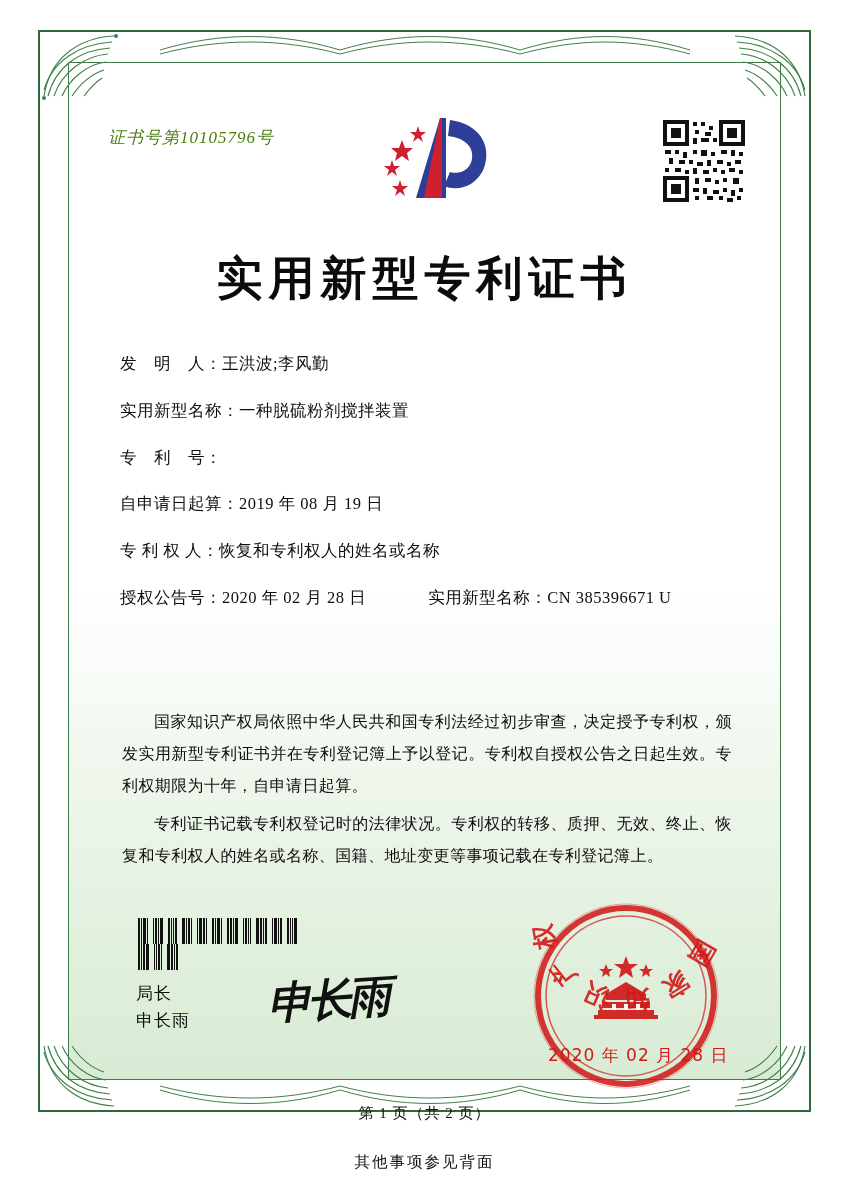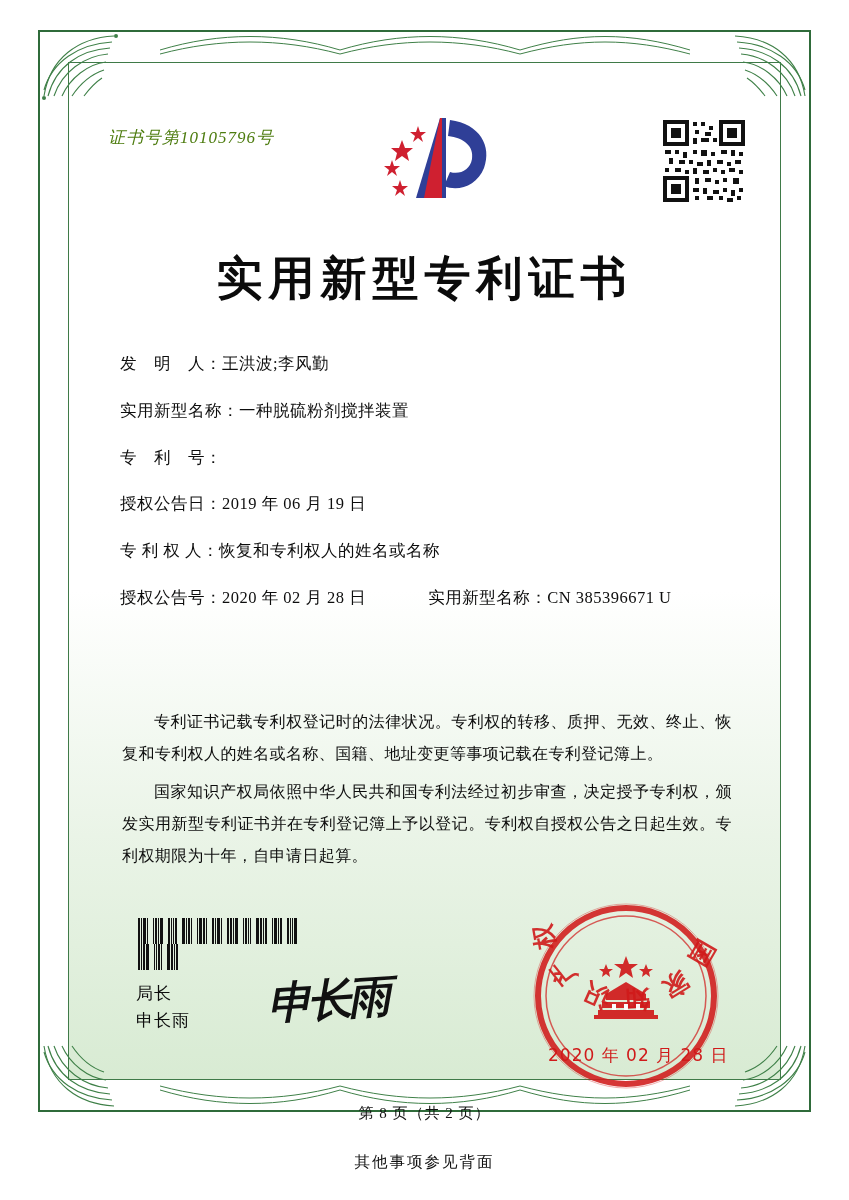--- a/index.html
+++ b/index.html
@@ -410,39 +410,39 @@
       <span class="fvalue">王洪波;李风勤</span>
     </div>
     <div class="frow">
       <span class="flabel">实用新型名称：</span>
       <span class="fvalue">一种脱硫粉剂搅拌装置</span>
     </div>
     <div class="frow">
       <span class="flabel">专　利　号：</span>
     </div>
     <div class="frow">
-      <span class="flabel">授权公告日：</span>
-      <span class="fvalue">2019 年 06 月 19 日</span>
+      <span class="flabel">自申请日起算：</span>
+      <span class="fvalue">2019 年 08 月 19 日</span>
     </div>
     <div class="frow">
       <span class="flabel">专 利 权 人：</span>
       <span class="fvalue">恢复和专利权人的姓名或名称</span>
     </div>
     <div class="frow pair">
       <span class="flabel">授权公告号：</span>
       <span class="fvalue">2020 年 02 月 28 日</span>
       <span class="spacer"></span>
       <span class="flabel">实用新型名称：</span>
       <span class="fvalue">CN 385396671 U</span>
     </div>
   </div>
 
   <div class="body-text">
+    <p>国家知识产权局依照中华人民共和国专利法经过初步审查，决定授予专利权，颁发实用新型专利证书并在专利登记簿上予以登记。专利权自授权公告之日起生效。专利权期限为十年，自申请日起算。</p>
     <p>专利证书记载专利权登记时的法律状况。专利权的转移、质押、无效、终止、恢复和专利权人的姓名或名称、国籍、地址变更等事项记载在专利登记簿上。</p>
-    <p>国家知识产权局依照中华人民共和国专利法经过初步审查，决定授予专利权，颁发实用新型专利证书并在专利登记簿上予以登记。专利权自授权公告之日起生效。专利权期限为十年，自申请日起算。</p>
   </div>
 
   <div class="barcode">
     <span style="width:2px"></span><span style="width:1px"></span><span style="width:3px"></span><span style="width:1px"></span>
     <span style="width:1px"></span><span style="width:2px"></span><span style="width:1px"></span><span style="width:3px"></span>
     <span style="width:2px"></span><span style="width:1px"></span><span style="width:1px"></span><span style="width:2px"></span>
     <span style="width:3px"></span><span style="width:1px"></span><span style="width:2px"></span><span style="width:1px"></span>
     <span style="width:1px"></span><span style="width:3px"></span><span style="width:2px"></span><span style="width:1px"></span>
     <span style="width:2px"></span><span style="width:1px"></span><span style="width:3px"></span><span style="width:1px"></span>
     <span style="width:2px"></span><span style="width:2px"></span><span style="width:1px"></span><span style="width:3px"></span>
@@ -483,16 +483,16 @@
         <polygon points="98,58 101,66 110,66 103,71 105,80 98,75 91,80 93,71 86,66 95,66"></polygon>
         <polygon points="78,66 80,71 85,71 81,74 82,79 78,76 74,79 75,74 71,71 76,71"></polygon>
         <polygon points="118,66 120,71 125,71 121,74 122,79 118,76 114,79 115,74 111,71 116,71"></polygon>
         <rect x="66" y="117" width="64" height="4"></rect>
       </g>
       <circle cx="98" cy="98" r="92" fill="none" stroke="#d01a1a" stroke-width="1" opacity="0.35"></circle>
     </svg>
   </div>
   <div class="seal-date">2020 年 02 月 28 日</div>
 
-  <div class="page-num">第 8 页（共 2 页）</div>
+  <div class="page-num">第 1 页（共 2 页）</div>
   <div class="footnote">其他事项参见背面</div>
 
 </div>
 
 </body></html>

